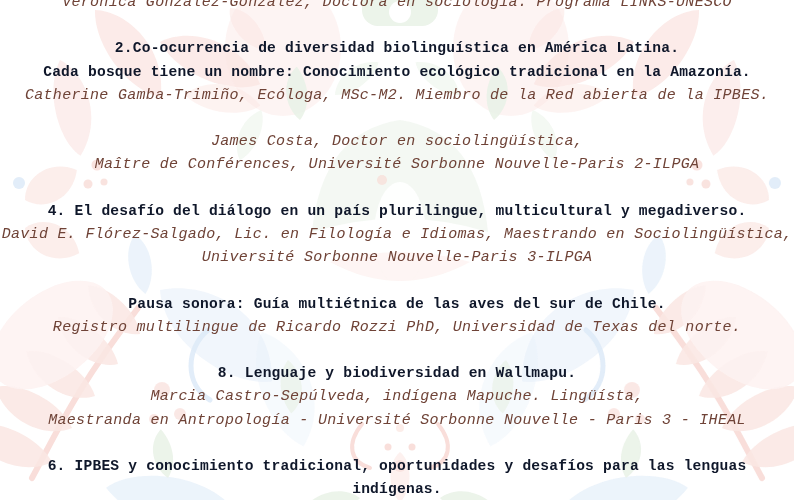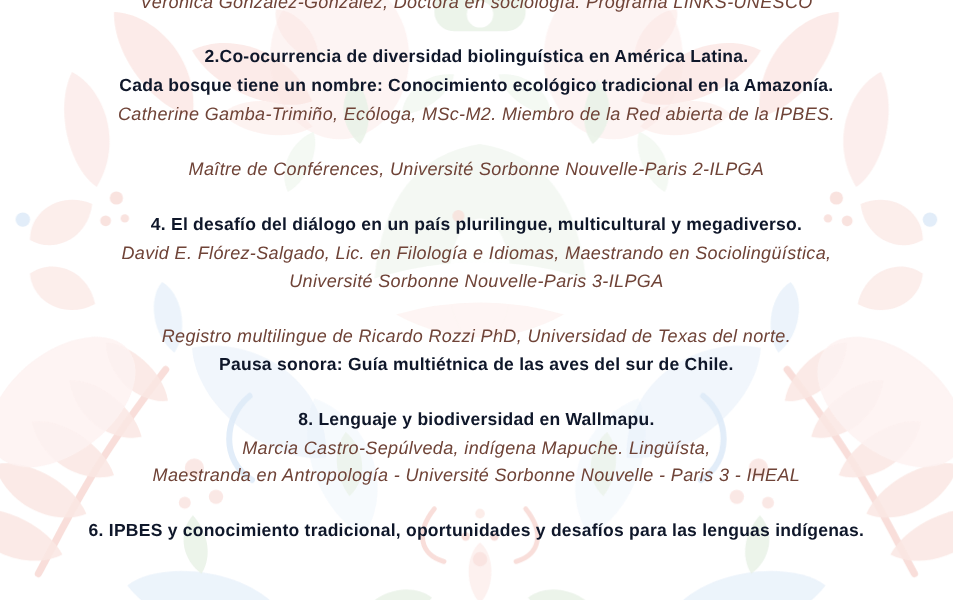--- a/index.html
+++ b/index.html
@@ -1,17 +1,17 @@
 <!DOCTYPE html>
 <html><head>
 <meta charset="utf-8">
 <style>
   html,body{margin:0;padding:0;background:#ffffff;}
   .stage{position:relative;width:794px;height:500px;overflow:hidden;background:#ffffff;
-         font-family:Liberation Sans, sans-serif;}
+         font-family:Liberation Mono, monospace;}
   .bg{position:absolute;left:0;top:0;width:794px;height:500px;z-index:0;}
   .pk{fill:#fae3df}.pk2{fill:#f6d5cf}.pk3{fill:#fdf0ee}
   .bl{fill:#e2edf9}.bl2{fill:#d8e7f6}
   .gr{fill:#e5f0e3}.gr2{fill:#eff6ee}
   .spk{stroke:#f6d4ce;fill:none;stroke-linecap:round}
   .sbl{stroke:#d8e7f6;fill:none;stroke-linecap:round}
   .content{position:absolute;left:0;top:-9px;width:794px;z-index:1;text-align:center;}
   .section{margin:0 0 23.2px 0;}
   .section:last-child{margin-bottom:0;}
   .line{margin:0;line-height:23.2px;}
@@ -102,32 +102,33 @@
       <p class="line italic">Verónica González-González, Doctora en sociología. Programa LINKS-UNESCO</p>
     </div>
 
     <div class="section">
       <p class="line bold">2.Co-ocurrencia de diversidad biolinguística en América Latina.</p>
       <p class="line bold">Cada bosque tiene un nombre: Conocimiento ecológico tradicional en la Amazonía.</p>
       <p class="line italic">Catherine Gamba-Trimiño, Ecóloga, MSc-M2. Miembro de la Red abierta de la IPBES.</p>
     </div>
 
     <div class="section">
+      <p class="line italic">James Costa, Doctor en sociolingüística,</p>
       <p class="line italic">Maître de Conférences, Université Sorbonne Nouvelle-Paris 2-ILPGA</p>
     </div>
 
     <div class="section">
       <p class="line bold">4. El desafío del diálogo en un país plurilingue, multicultural y megadiverso.</p>
       <p class="line italic">David E. Flórez-Salgado, Lic. en Filología e Idiomas, Maestrando en Sociolingüística,</p>
       <p class="line italic">Université Sorbonne Nouvelle-Paris 3-ILPGA</p>
     </div>
 
     <div class="section">
+      <p class="line bold">Pausa sonora: Guía multiétnica de las aves del sur de Chile.</p>
       <p class="line italic">Registro multilingue de Ricardo Rozzi PhD, Universidad de Texas del norte.</p>
-      <p class="line bold">Pausa sonora: Guía multiétnica de las aves del sur de Chile.</p>
     </div>
 
     <div class="section">
       <p class="line bold">8. Lenguaje y biodiversidad en Wallmapu.</p>
       <p class="line italic">Marcia Castro-Sepúlveda, indígena Mapuche. Lingüísta,</p>
       <p class="line italic">Maestranda en Antropología - Université Sorbonne Nouvelle - Paris 3 - IHEAL</p>
     </div>
 
     <div class="section">
       <p class="line bold">6. IPBES y conocimiento tradicional, oportunidades y desafíos para las lenguas indígenas.</p>

